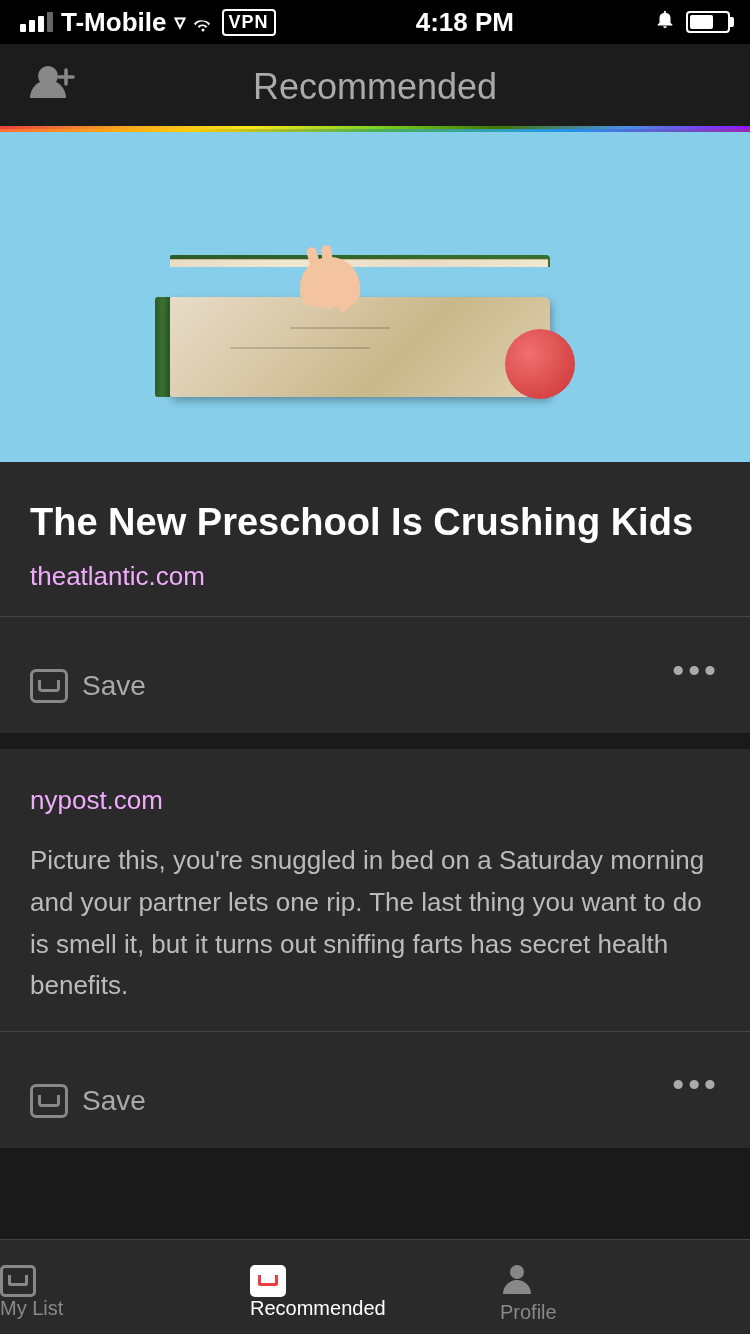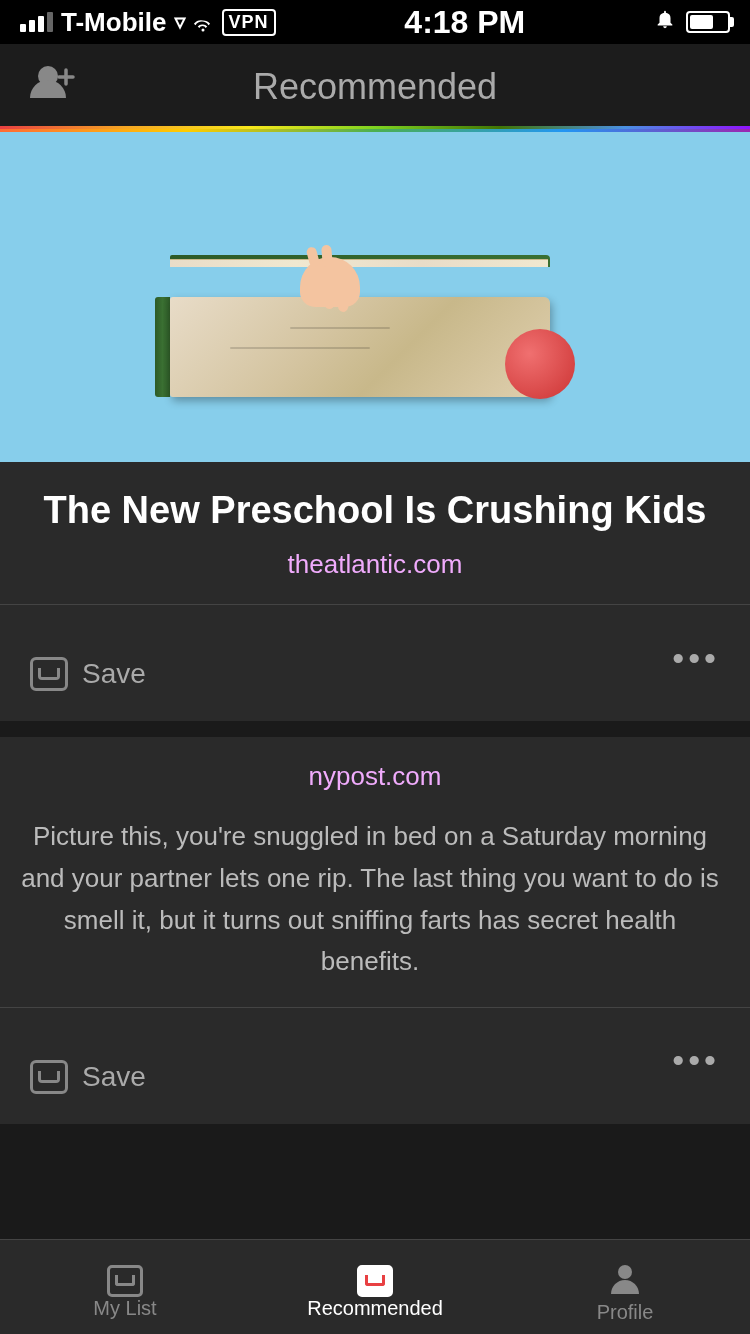--- a/index.html
+++ b/index.html
@@ -34,21 +34,21 @@
     .bar4 { height: 20px; opacity: 0.4; }
     .wifi-icon { font-size: 22px; }
     .vpn-badge {
       border: 2px solid #fff;
       border-radius: 4px;
       padding: 1px 5px;
       font-size: 18px;
       font-weight: 700;
       letter-spacing: 1px;
     }
-    .status-center { font-size: 32px; font-weight: 600; }
+    .status-center { font-size: 26px; font-weight: 600; }
     .status-right { display: flex; align-items: center; gap: 10px; font-size: 22px; }
     .alarm-icon { font-size: 22px; }
     .battery {
       width: 44px;
       height: 22px;
       border: 2px solid #fff;
       border-radius: 4px;
       position: relative;
       display: flex;
       align-items: center;
@@ -229,22 +229,21 @@
       position: absolute;
       top: 30px;
       left: 120px;
       width: 100px;
       height: 2px;
       background: rgba(0,0,0,0.15);
       border-radius: 2px;
     }
 
     .article-content {
-      padding: 24px 30px 0 30px;
-      text-align: center;
+      padding: 36px 30px 0 30px;
     }
     .article-title {
       font-size: 38px;
       font-weight: 700;
       color: #fff;
       line-height: 1.3;
       margin-bottom: 14px;
     }
     .article-source {
       font-size: 26px;
@@ -294,41 +293,40 @@
       color: #aaa;
       font-size: 34px;
       letter-spacing: 4px;
       cursor: pointer;
     }
 
     .article-body {
       font-size: 26px;
       color: #bbb;
       line-height: 1.6;
-      padding: 0 30px 24px 20px;
-      text-align: center;
+      padding: 0 30px 24px 30px;
     }
 
     
     .tab-bar {
       position: fixed;
       bottom: 0;
       left: 0;
       width: 750px;
       height: 95px;
       background: #2a2a2a;
       border-top: 1px solid #444;
       display: flex;
       align-items: center;
     }
     .tab-item {
       flex: 1;
       display: flex;
       flex-direction: column;
-      align-items: center;
+      align-items: flex-start;
       justify-content: center;
       gap: 0;
       cursor: pointer;
       padding-top: 10px;
     }
     .tab-label {
       font-size: 20px;
       color: #888;
     }
     .tab-label.active { color: #fff; }

